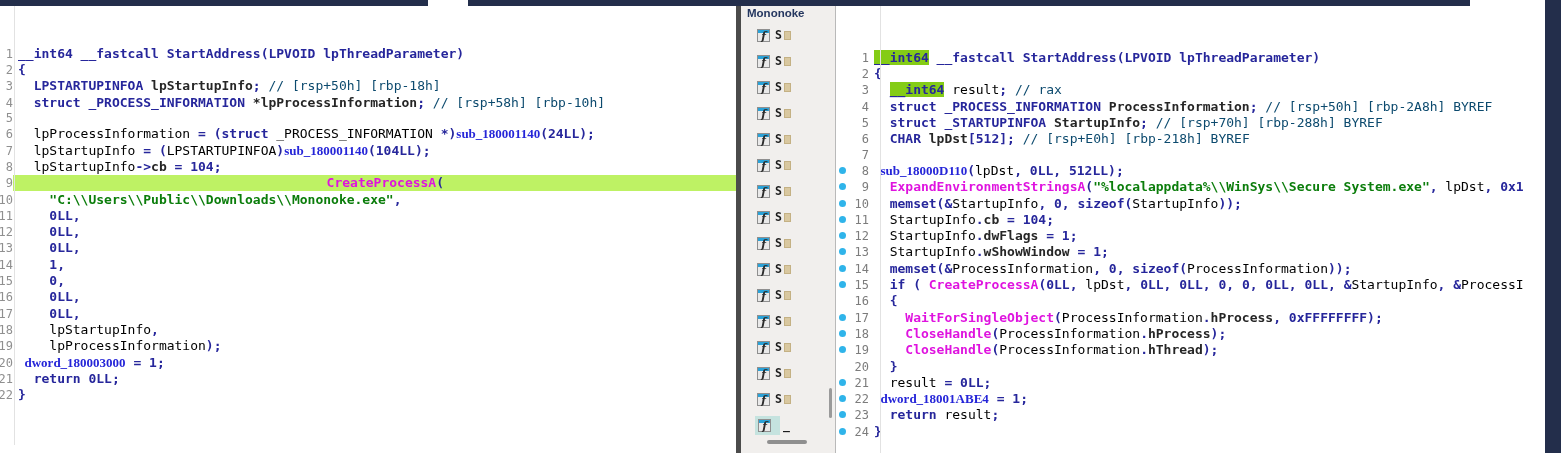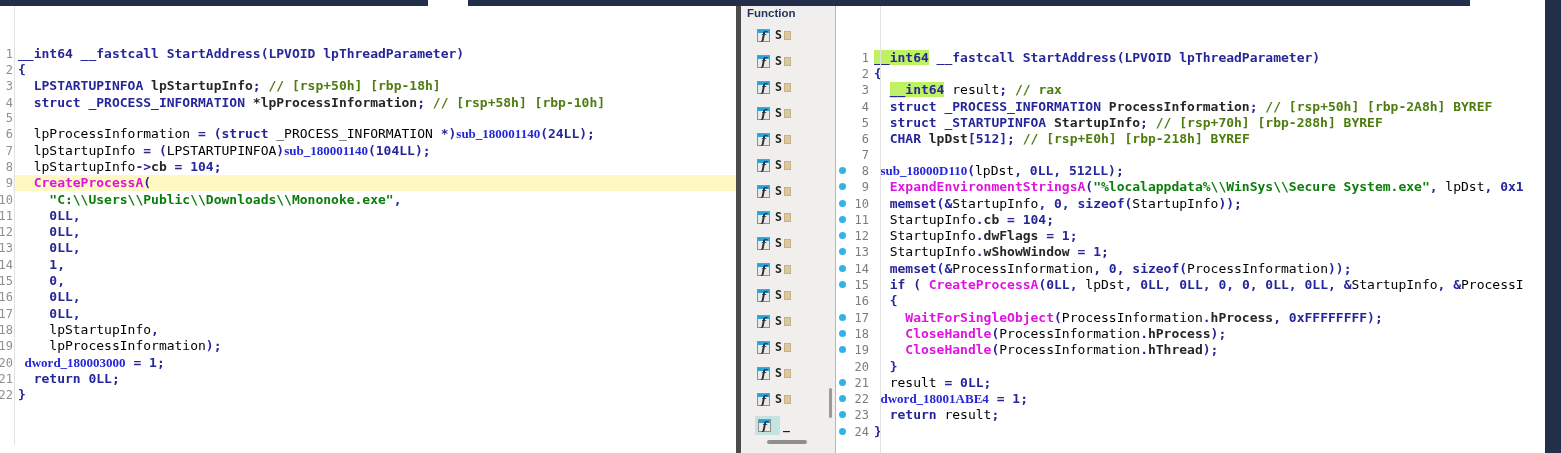--- a/index.html
+++ b/index.html
@@ -19,32 +19,32 @@
   .pane-left  { left:0;  top:8;  width:737px; height:445px; overflow:hidden; }
   .pane-right { left:836px; top:4px; width:709px; height:449px; overflow:hidden; }
   .line { display:flex; min-height:15.3px; align-items:baseline; }
   .ln { flex:0 0 13px; text-align:right; color:#8f8f8f; font-weight:normal; font-size:12px;
         overflow:hidden; direction:rtl; white-space:nowrap; }
   .pane-right .ln { flex:0 0 20px; color:#7c7c7c; }
   .dotcell { flex:0 0 13px; position:relative; align-self:stretch; }
   .dotcell.on::before { content:""; position:absolute; left:3px; top:4px; width:7px; height:7px;
         border-radius:50%; background:#2fb4ea; }
   .code { flex:1 1 auto; padding-left:5px; overflow:hidden; }
-  .code.hl { background:#fef9c3; }
+  .code.hl { background:#bef264;text-align:center; }
   .vsep { position:absolute; top:0; bottom:0; width:1px; background:#e2e2e2; }
 
   
   .tk-p { color:#26269b; }                 
   .tk-f { color:#2525d8;font-family:Liberation Serif, serif; }                 
   .tk-i { color:#df13df; }                 
   .tk-s { color:#0b7d0b; }                 
   .tk-v { color:#000000; font-weight:normal; } 
-  .tk-c { color:#4d7c0f; font-weight:bold; } 
+  .tk-c { color:#0c4a6e; font-weight:normal; } 
   .tk-m { color:#262626; }                 
-  .tk-y { color:#26269b; background:#bef264; } 
+  .tk-y { color:#26269b; background:#84cc16; } 
 
   
   .divider { position:absolute; left:736px; top:0; width:5px; height:453px; background:#4b4b4b; z-index:5; }
   .funcpanel { position:absolute; left:741px; top:0; width:95px; height:453px;
         background:#f1efed; border-right:1px solid #b9b9b9; z-index:6;
         font-family:"Liberation Sans","DejaVu Sans",sans-serif; }
   .funcheader { color:#24365f; font-weight:bold; font-size:11.5px; padding:7px 0 0 6px; }
   .funcrows { position:absolute; left:0; top:27px; width:100%; }
   .frow { display:flex; align-items:center; height:16px; margin:0 0 10px 14px; }
   .iconwrap { display:flex; align-items:center; padding:2px; }
@@ -72,21 +72,21 @@
   <div class="topstrip strip-b"></div>
   <div class="rightband"></div>
 
   <section class="pane pane-left" id="paneLeft">
     <div class="vsep" style="left:14px;"></div>
   <div class="line"><span class="ln">1</span><span class="code"><span class="tk-p">__int64 __fastcall StartAddress(LPVOID lpThreadParameter)</span></span></div><div class="line"><span class="ln">2</span><span class="code"><span class="tk-p">{</span></span></div><div class="line"><span class="ln">3</span><span class="code"><span class="tk-p">  LPSTARTUPINFOA </span><span class="tk-m">lpStartupInfo</span><span class="tk-p">;</span><span class="tk-c"> // [rsp+50h] [rbp-18h]</span></span></div><div class="line"><span class="ln">4</span><span class="code"><span class="tk-p">  struct _PROCESS_INFORMATION </span><span class="tk-m">*lpProcessInformation</span><span class="tk-p">;</span><span class="tk-c"> // [rsp+58h] [rbp-10h]</span></span></div><div class="line"><span class="ln">5</span><span class="code"></span></div><div class="line"><span class="ln">6</span><span class="code"><span class="tk-v">  lpProcessInformation</span><span class="tk-p"> = (</span><span class="tk-p">struct </span><span class="tk-v">_PROCESS_INFORMATION</span><span class="tk-p"> *)</span><span class="tk-f">sub_180001140</span><span class="tk-p">(24LL);</span></span></div><div class="line"><span class="ln">7</span><span class="code"><span class="tk-v">  lpStartupInfo</span><span class="tk-p"> = (</span><span class="tk-v">LPSTARTUPINFOA</span><span class="tk-p">)</span><span class="tk-f">sub_180001140</span><span class="tk-p">(104LL);</span></span></div><div class="line"><span class="ln">8</span><span class="code"><span class="tk-v">  lpStartupInfo</span><span class="tk-p">-&gt;</span><span class="tk-m">cb</span><span class="tk-p"> = 104;</span></span></div><div class="line"><span class="ln">9</span><span class="code hl"><span class="tk-i">  CreateProcessA</span><span class="tk-p">(</span></span></div><div class="line"><span class="ln">10</span><span class="code"><span class="tk-s">    "C:\\Users\\Public\\Downloads\\Mononoke.exe"</span><span class="tk-p">,</span></span></div><div class="line"><span class="ln">11</span><span class="code"><span class="tk-p">    0LL,</span></span></div><div class="line"><span class="ln">12</span><span class="code"><span class="tk-p">    0LL,</span></span></div><div class="line"><span class="ln">13</span><span class="code"><span class="tk-p">    0LL,</span></span></div><div class="line"><span class="ln">14</span><span class="code"><span class="tk-p">    1,</span></span></div><div class="line"><span class="ln">15</span><span class="code"><span class="tk-p">    0,</span></span></div><div class="line"><span class="ln">16</span><span class="code"><span class="tk-p">    0LL,</span></span></div><div class="line"><span class="ln">17</span><span class="code"><span class="tk-p">    0LL,</span></span></div><div class="line"><span class="ln">18</span><span class="code"><span class="tk-v">    lpStartupInfo</span><span class="tk-p">,</span></span></div><div class="line"><span class="ln">19</span><span class="code"><span class="tk-v">    lpProcessInformation</span><span class="tk-p">);</span></span></div><div class="line"><span class="ln">20</span><span class="code"><span class="tk-f">  dword_180003000</span><span class="tk-p"> = 1;</span></span></div><div class="line"><span class="ln">21</span><span class="code"><span class="tk-p">  return 0LL;</span></span></div><div class="line"><span class="ln">22</span><span class="code"><span class="tk-p">}</span></span></div></section>
 
   <div class="divider"></div>
 
   <aside class="funcpanel">
-    <div class="funcheader">Function</div>
+    <div class="funcheader">Mononoke</div>
     <div class="funcrows" id="funcRows">
         <div class="frow">
           <span class="iconwrap">
             <span class="ficon"></span>
           </span>
           <span class="flabel">S</span>
           <span class="fchip"></span>
         </div>
         <div class="frow">
           <span class="iconwrap">

